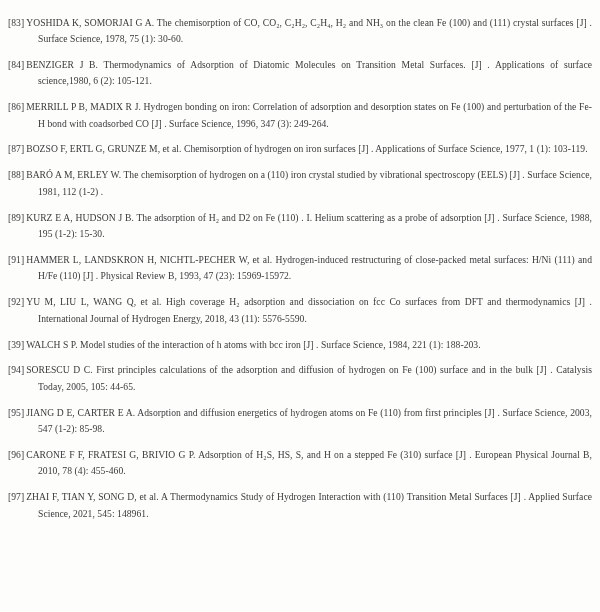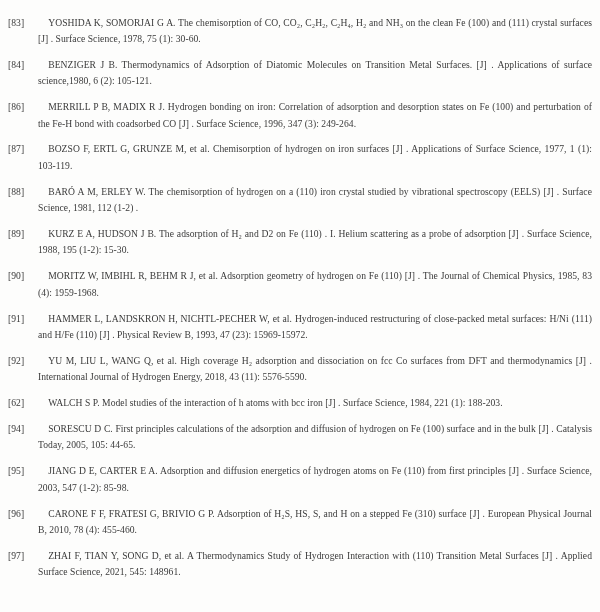--- a/index.html
+++ b/index.html
@@ -23,21 +23,21 @@
     height: 100%;
   }
   .ref {
     text-align: justify;
     line-height: 16.35px;
     padding-left: 30px;
     text-indent: -30px;
     letter-spacing: 0.05px;
   }
   .ref-label {
-    margin-right: 24px;
+    margin-right: 2px;
     white-space: nowrap;
   }
 </style>
 </head>
 <body>
 
 <main class="page">
   <section id="ref-list">
   <p class="ref"><span class="ref-label">[83]</span><span class="ref-text">YOSHIDA K, SOMORJAI G A. The chemisorption of CO, CO₂, C₂H₂, C₂H₄, H₂ and NH₃ on the clean Fe (100) and (111) crystal surfaces [J] . Surface Science, 1978, 75 (1): 30-60.</span></p>
 
@@ -45,27 +45,26 @@
 
 
   <p class="ref"><span class="ref-label">[86]</span><span class="ref-text">MERRILL P B, MADIX R J. Hydrogen bonding on iron: Correlation of adsorption and desorption states on Fe (100) and perturbation of the Fe-H bond with coadsorbed CO [J] . Surface Science, 1996, 347 (3): 249-264.</span></p>
 
   <p class="ref"><span class="ref-label">[87]</span><span class="ref-text">BOZSO F, ERTL G, GRUNZE M, et al. Chemisorption of hydrogen on iron surfaces [J] . Applications of Surface Science, 1977, 1 (1): 103-119.</span></p>
 
   <p class="ref"><span class="ref-label">[88]</span><span class="ref-text">BARÓ A M, ERLEY W. The chemisorption of hydrogen on a (110) iron crystal studied by vibrational spectroscopy (EELS) [J] . Surface Science, 1981, 112 (1-2) .</span></p>
 
   <p class="ref"><span class="ref-label">[89]</span><span class="ref-text">KURZ E A, HUDSON J B. The adsorption of H₂ and D2 on Fe (110) . I. Helium scattering as a probe of adsorption [J] . Surface Science, 1988, 195 (1-2): 15-30.</span></p>
 
-  <p class="ref"><span class="ref-label">[90]</span><span class="ref-text">MORITZ W, IMBIHL R, BEHM R J, et al. Adsorption geometry of hydrogen on Fe (110) [J] . The Journal of Chemical Physics, 1985, 83 (4): 1959-1968.</span></p>
 
   <p class="ref"><span class="ref-label">[91]</span><span class="ref-text">HAMMER L, LANDSKRON H, NICHTL-PECHER W, et al. Hydrogen-induced restructuring of close-packed metal surfaces: H/Ni (111) and H/Fe (110) [J] . Physical Review B, 1993, 47 (23): 15969-15972.</span></p>
 
   <p class="ref"><span class="ref-label">[92]</span><span class="ref-text">YU M, LIU L, WANG Q, et al. High coverage H₂ adsorption and dissociation on fcc Co surfaces from DFT and thermodynamics [J] . International Journal of Hydrogen Energy, 2018, 43 (11): 5576-5590.</span></p>
 
-  <p class="ref"><span class="ref-label">[62]</span><span class="ref-text">WALCH S P. Model studies of the interaction of h atoms with bcc iron [J] . Surface Science, 1984, 221 (1): 188-203.</span></p>
+  <p class="ref"><span class="ref-label">[39]</span><span class="ref-text">WALCH S P. Model studies of the interaction of h atoms with bcc iron [J] . Surface Science, 1984, 221 (1): 188-203.</span></p>
 
   <p class="ref"><span class="ref-label">[94]</span><span class="ref-text">SORESCU D C. First principles calculations of the adsorption and diffusion of hydrogen on Fe (100) surface and in the bulk [J] . Catalysis Today, 2005, 105: 44-65.</span></p>
 
   <p class="ref"><span class="ref-label">[95]</span><span class="ref-text">JIANG D E, CARTER E A. Adsorption and diffusion energetics of hydrogen atoms on Fe (110) from first principles [J] . Surface Science, 2003, 547 (1-2): 85-98.</span></p>
 
   <p class="ref"><span class="ref-label">[96]</span><span class="ref-text">CARONE F F, FRATESI G, BRIVIO G P. Adsorption of H₂S, HS, S, and H on a stepped Fe (310) surface [J] . European Physical Journal B, 2010, 78 (4): 455-460.</span></p>
 
   <p class="ref"><span class="ref-label">[97]</span><span class="ref-text">ZHAI F, TIAN Y, SONG D, et al. A Thermodynamics Study of Hydrogen Interaction with (110) Transition Metal Surfaces [J] . Applied Surface Science, 2021, 545: 148961.</span></p>
 
 </section>

